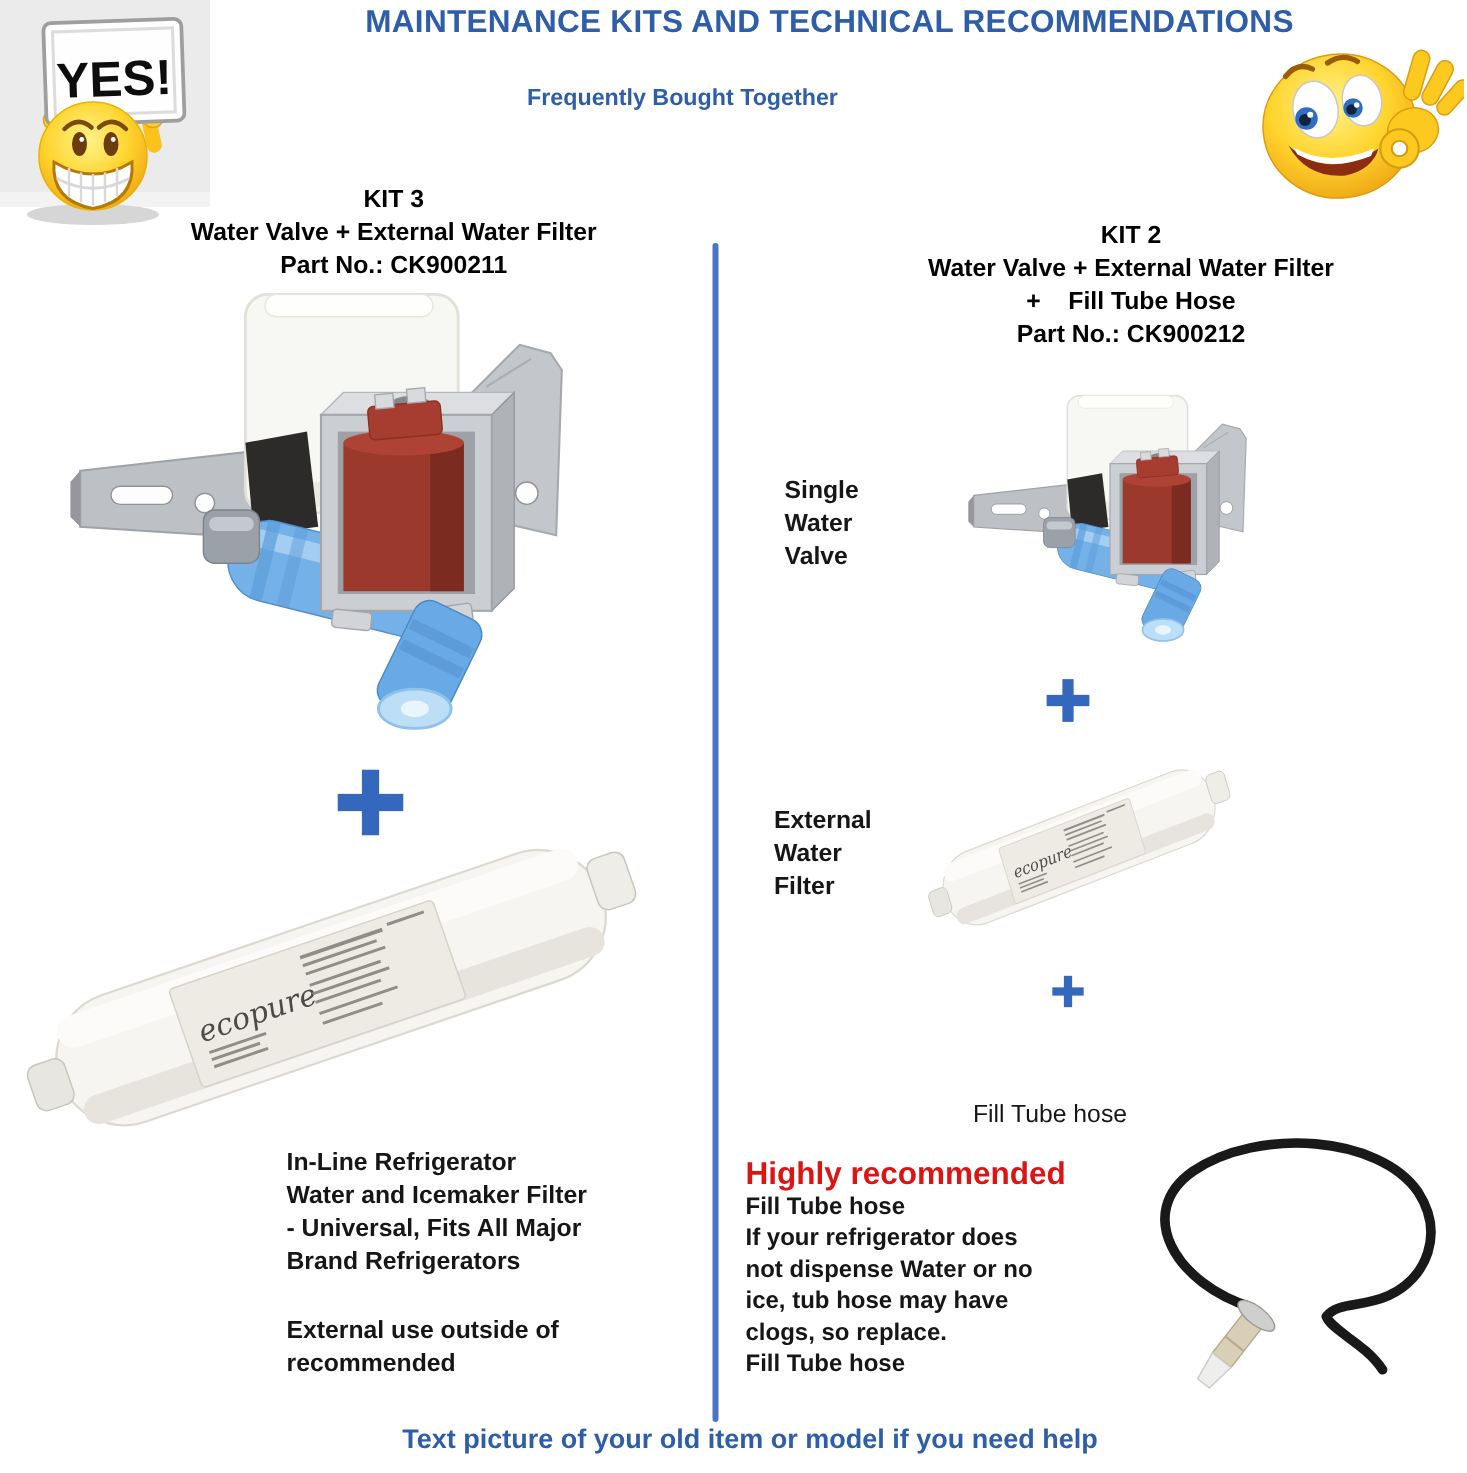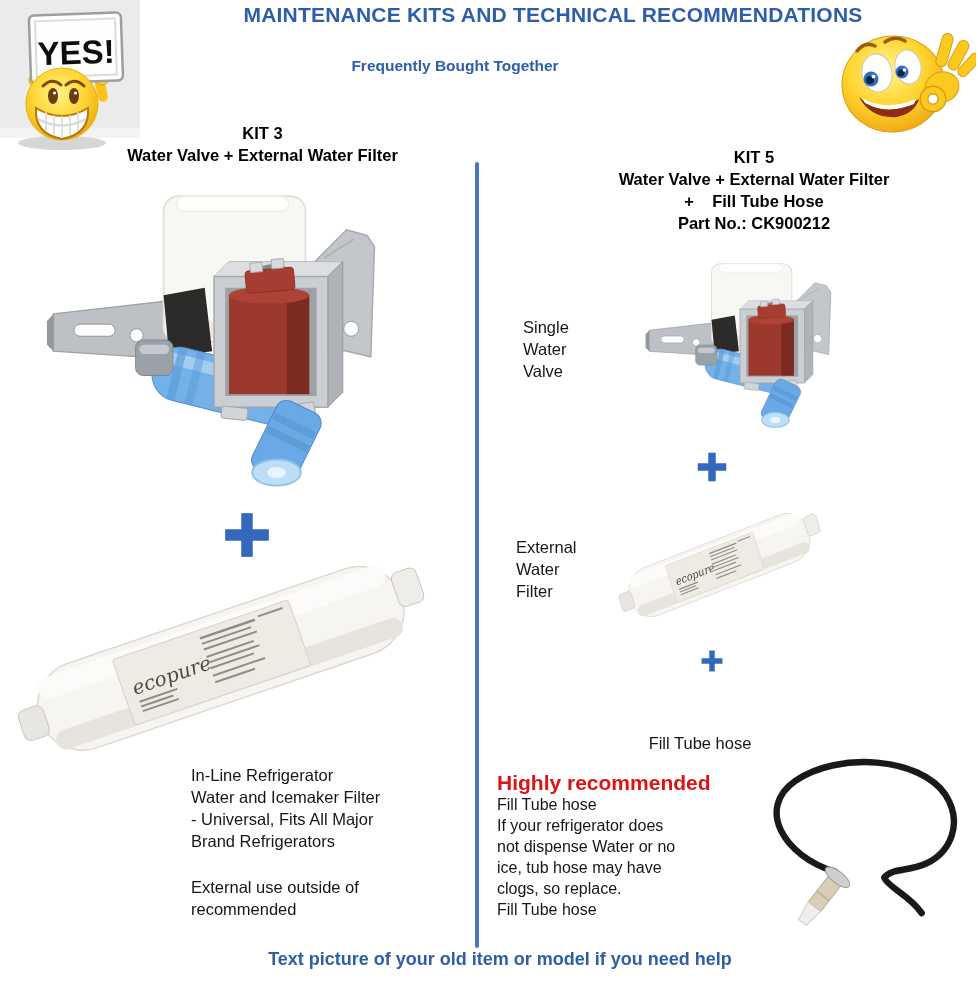--- a/index.html
+++ b/index.html
@@ -1,21 +1,21 @@
 <!DOCTYPE html>
 <html><head>
 <meta charset="utf-8">
 <style>
   html,body{margin:0;padding:0;background:#ffffff;}
   .canvas{
     position:relative;width:978px;height:982px;background:#ffffff;overflow:hidden;
     font-family:"Liberation Sans",sans-serif;color:#1a1a1a;
   }
   .abs{position:absolute;}
-  .pre{white-space:pre-line;}
+  .pre{white-space:pre-line;font-weight:bold;}
   .center{text-align:center;}
   .blue{color:#2e5ea9;}
   .red{color:#dc1414;}
   .bold{font-weight:bold;}
   .page-title{font-size:21px;letter-spacing:.2px;margin-left:48px;}
   .page-subtitle{font-size:15.5px;}
   .kit-heading{font-size:16.5px;line-height:22px;font-weight:bold;color:#000;}
   .body-text{font-size:16.5px;line-height:22px;color:#161616;}
   .body-text-sm{font-size:16px;line-height:21px;color:#161616;}
   .divider{background:#4a74c4;border-radius:2px;}
@@ -182,20 +182,21 @@
       <circle cx="100" cy="72" r="12.8" fill="none" stroke="#d89a10" stroke-width="1.4"></circle>
       <circle cx="100" cy="72" r="5.2" fill="none" stroke="#d89a10" stroke-width="1.4"></circle>
     </g>
   </svg>
 
   <div class="abs divider" style="left:475px;top:162px;width:4px;height:786px"></div>
 
   <div class="abs center kit-heading" style="left:85px;top:122px;width:355px">
     <div>KIT 3</div>
     <div>Water Valve + External Water Filter</div>
+    <div>Part No.: CK900211</div>
   </div>
 
   <svg class="abs" style="left:46px;top:190px" width="336" height="300" viewBox="0 0 360 320" role="img">
     <use href="#valve-art"></use>
   </svg>
 
   <svg class="abs plus" style="left:224px;top:512px" width="46" height="46" viewBox="0 0 40 40">
       <use href="#plus-art"></use>
     </svg>
 
@@ -205,21 +206,21 @@
 
   <div class="abs pre body-text" style="left:191px;top:764px;width:260px">In-Line Refrigerator
 Water and Icemaker Filter
 - Universal, Fits All Major
 Brand Refrigerators</div>
 
   <div class="abs pre body-text" style="left:191px;top:876px;width:260px">External use outside of
 recommended</div>
 
   <div class="abs center kit-heading" style="left:545px;top:146px;width:418px">
-    <div>KIT 5</div>
+    <div>KIT 2</div>
     <div>Water Valve + External Water Filter</div>
     <div>+&nbsp;&nbsp;&nbsp;&nbsp;Fill Tube Hose</div>
     <div>Part No.: CK900212</div>
   </div>
 
   <div class="abs pre body-text" style="left:523px;top:316px">Single
 Water
 Valve</div>
 
   <svg class="abs" style="left:645px;top:260px" width="190" height="170" viewBox="0 0 360 320" role="img">

